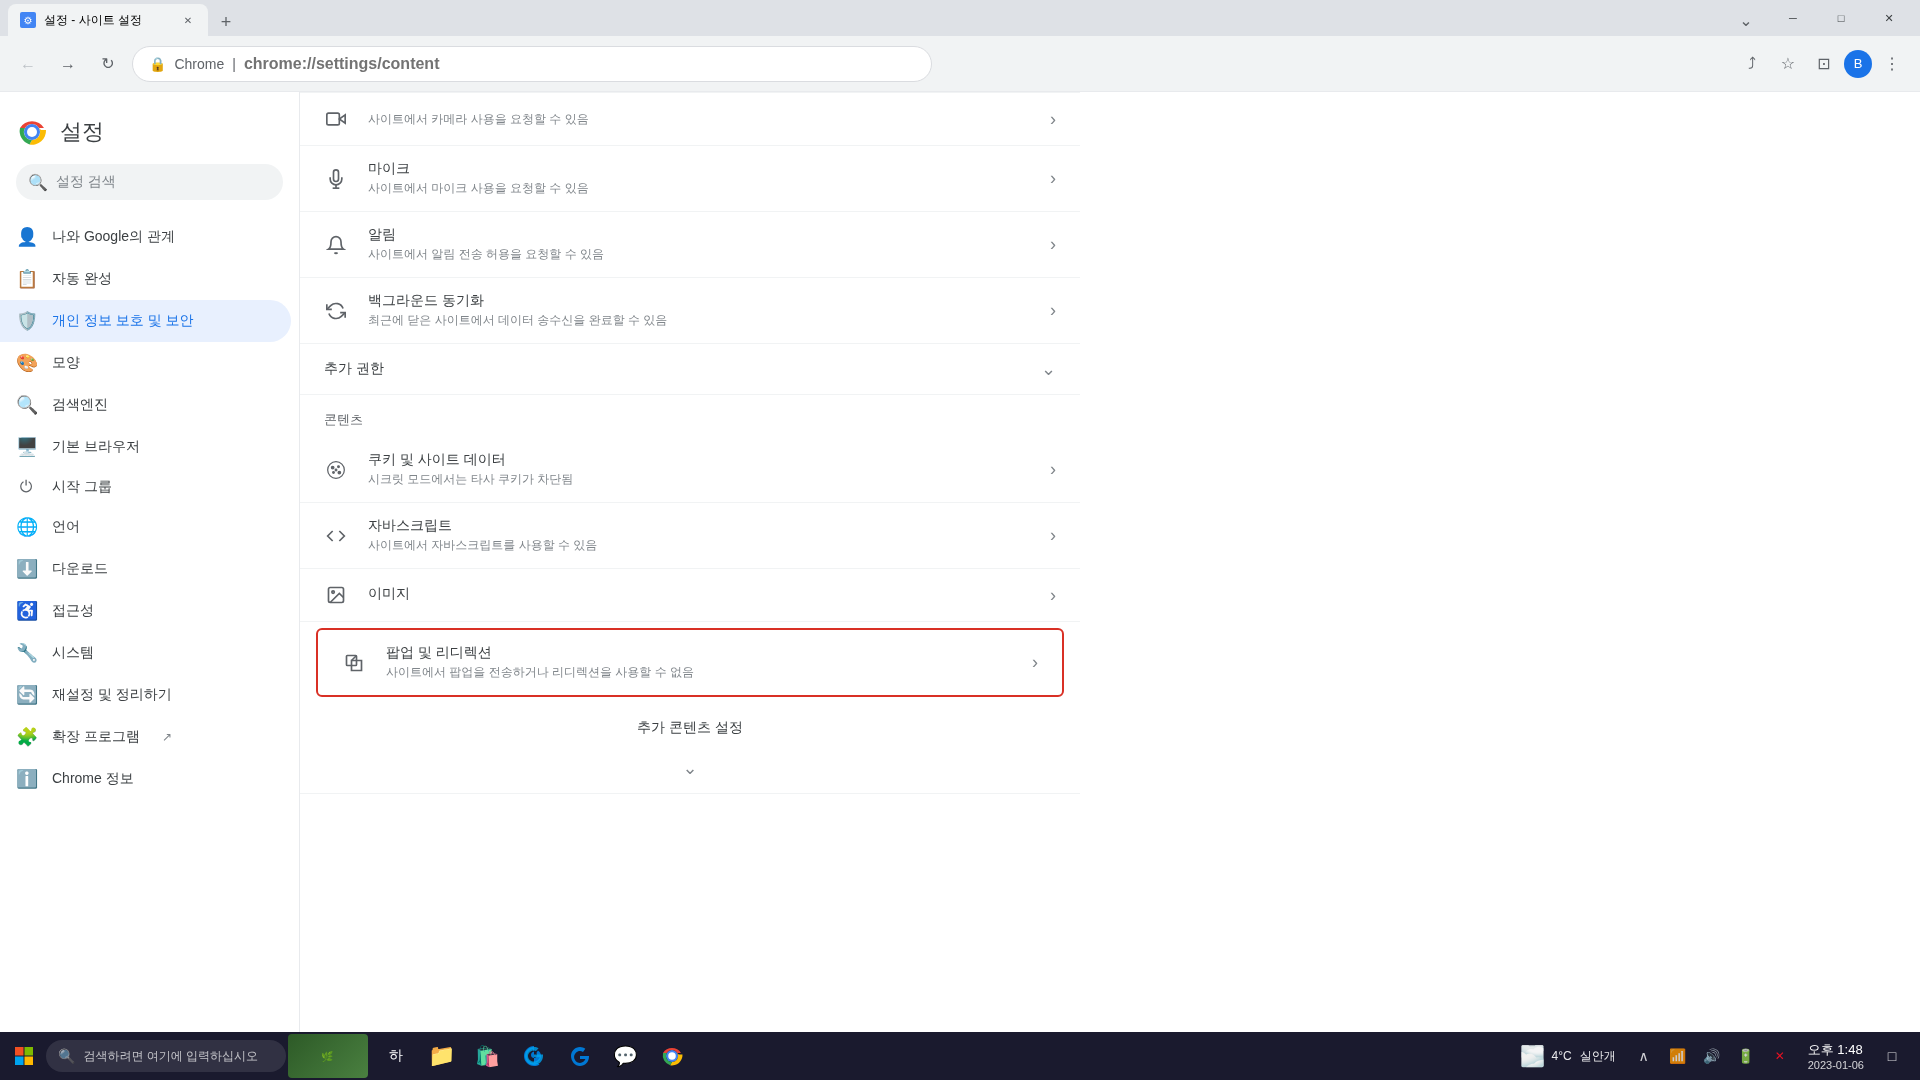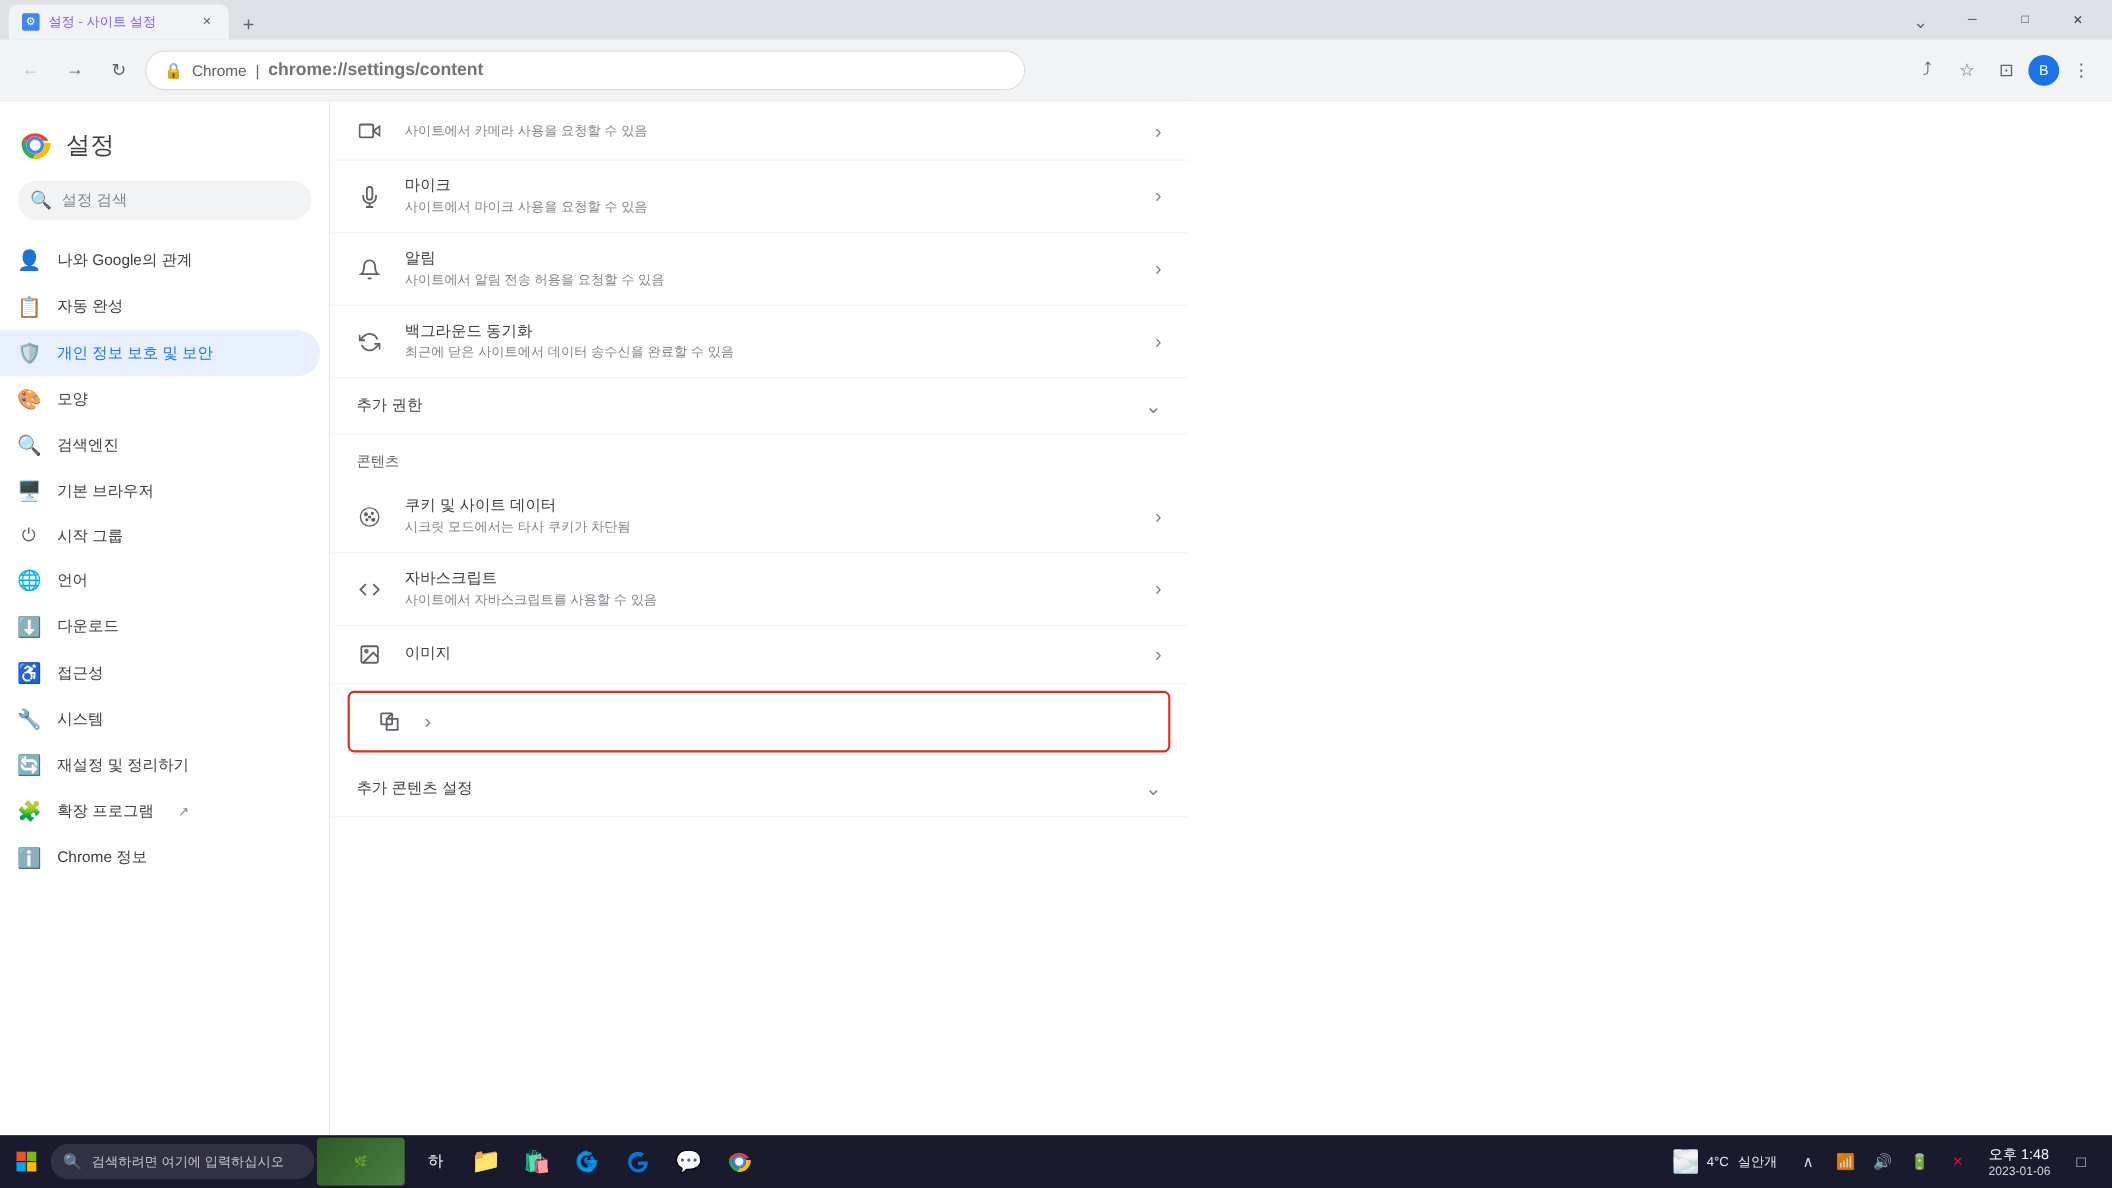--- a/index.html
+++ b/index.html
@@ -32,21 +32,21 @@
       max-width: 240px;
     }
     .tab-favicon {
       width: 16px; height: 16px;
       background: #4285f4;
       border-radius: 2px;
       display: flex; align-items: center; justify-content: center;
       font-size: 10px; color: white;
     }
     .tab-title {
-      font-size: 12px; color: #8b5cf6; flex: 1; white-space: nowrap; overflow: hidden; text-overflow: ellipsis;
+      font-size: 12px; color: #000000; flex: 1; white-space: nowrap; overflow: hidden; text-overflow: ellipsis;
     }
     .tab-close {
       width: 16px; height: 16px; border-radius: 50%; display: flex; align-items: center; justify-content: center;
       font-size: 10px; color: #5f6368; cursor: pointer;
     }
     .new-tab-btn {
       width: 28px; height: 28px; border-radius: 50%; display: flex; align-items: center; justify-content: center;
       font-size: 18px; color: #5f6368; cursor: pointer; margin-left: 4px;
     }
     .window-controls {
@@ -500,25 +500,29 @@
 
       <div style="border: 2.5px solid #d93025; border-radius: 6px; margin: 6px 16px;">
         <div class="settings-item" style="border-bottom:none; border-radius: 4px;">
           <div class="settings-item-icon">
             <svg width="20" height="20" viewBox="0 0 24 24" fill="none" stroke="#5f6368" stroke-width="2">
               <rect x="3" y="3" width="12" height="12" rx="1"></rect>
               <path d="M9 9h12v12H9z"></path>
               <line x1="9" y1="9" x2="15" y2="3"></line>
             </svg>
           </div>
+          <div class="settings-item-text">
+            <div class="settings-item-title">팝업 및 리디렉션</div>
+            <div class="settings-item-desc">사이트에서 팝업을 전송하거나 리디렉션을 사용할 수 없음</div>
+          </div>
           <span class="settings-item-arrow">›</span>
         </div>
       </div>
 
-      <div class="section-accordion" style="margin-top:8px;">
+      <div class="section-accordion" style="margin-top:8px;flex-direction:column;">
         <span class="section-accordion-title">추가 콘텐츠 설정</span>
         <span class="section-accordion-arrow">⌄</span>
       </div>
 
     </div>
   </div>
 
 </div>
 
 <div class="taskbar">

